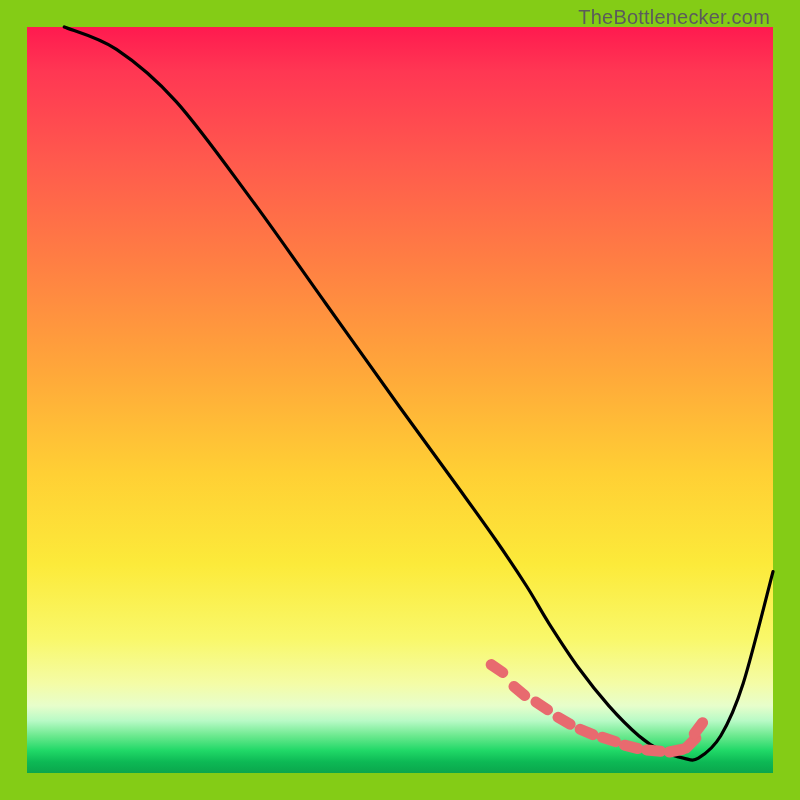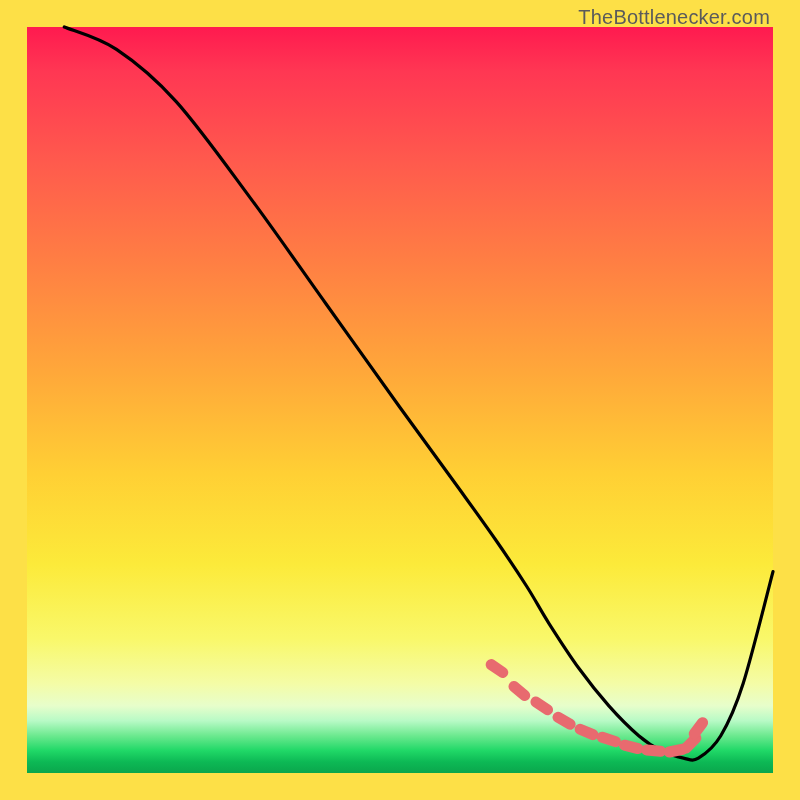--- a/index.html
+++ b/index.html
@@ -10,21 +10,21 @@
     background: #000;
     overflow: hidden;
     font-family: Arial, Helvetica, sans-serif;
   }
   .frame {
     position: absolute;
     left: 0;
     top: 0;
     width: 800px;
     height: 800px;
-    background: #fde047;
+    background: #84cc16;
   }
   .plot-area {
     position: absolute;
     left: 27px;
     top: 27px;
     width: 746px;
     height: 746px;
     
     background: linear-gradient(
       to bottom,

